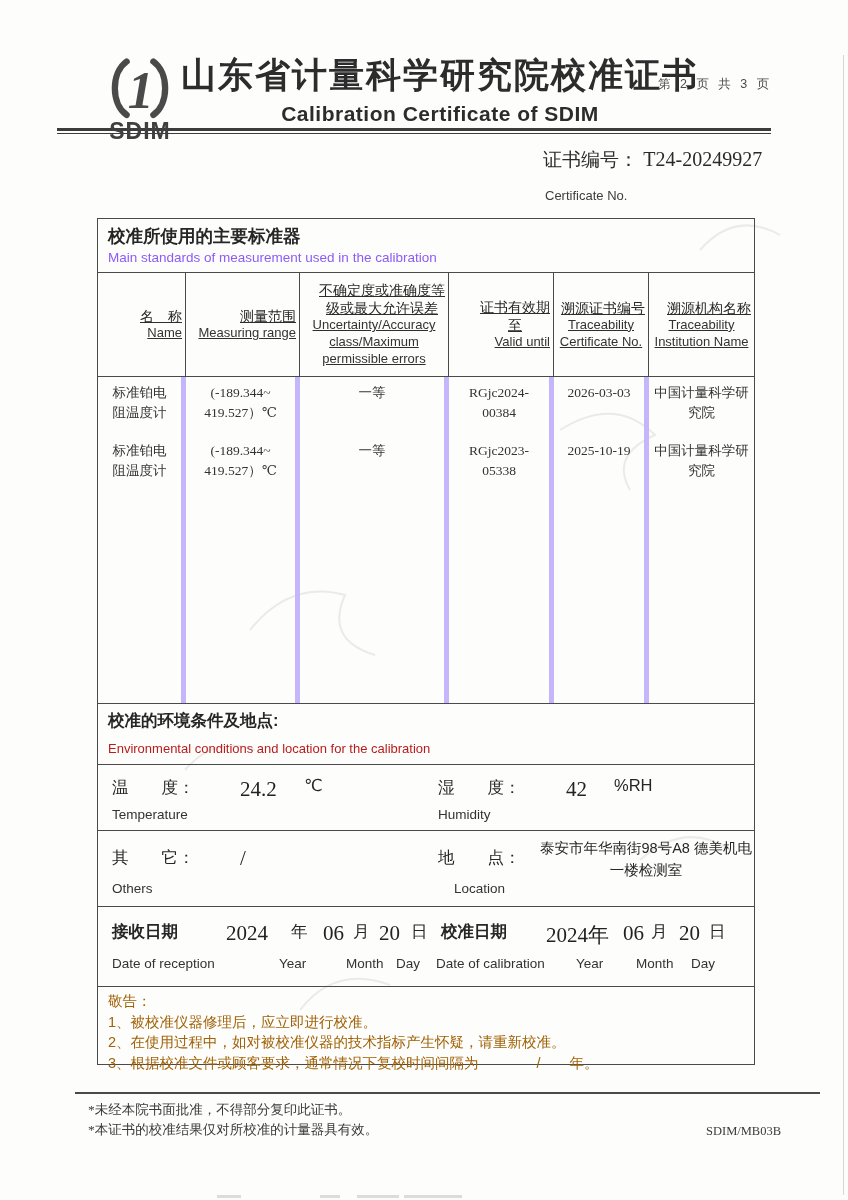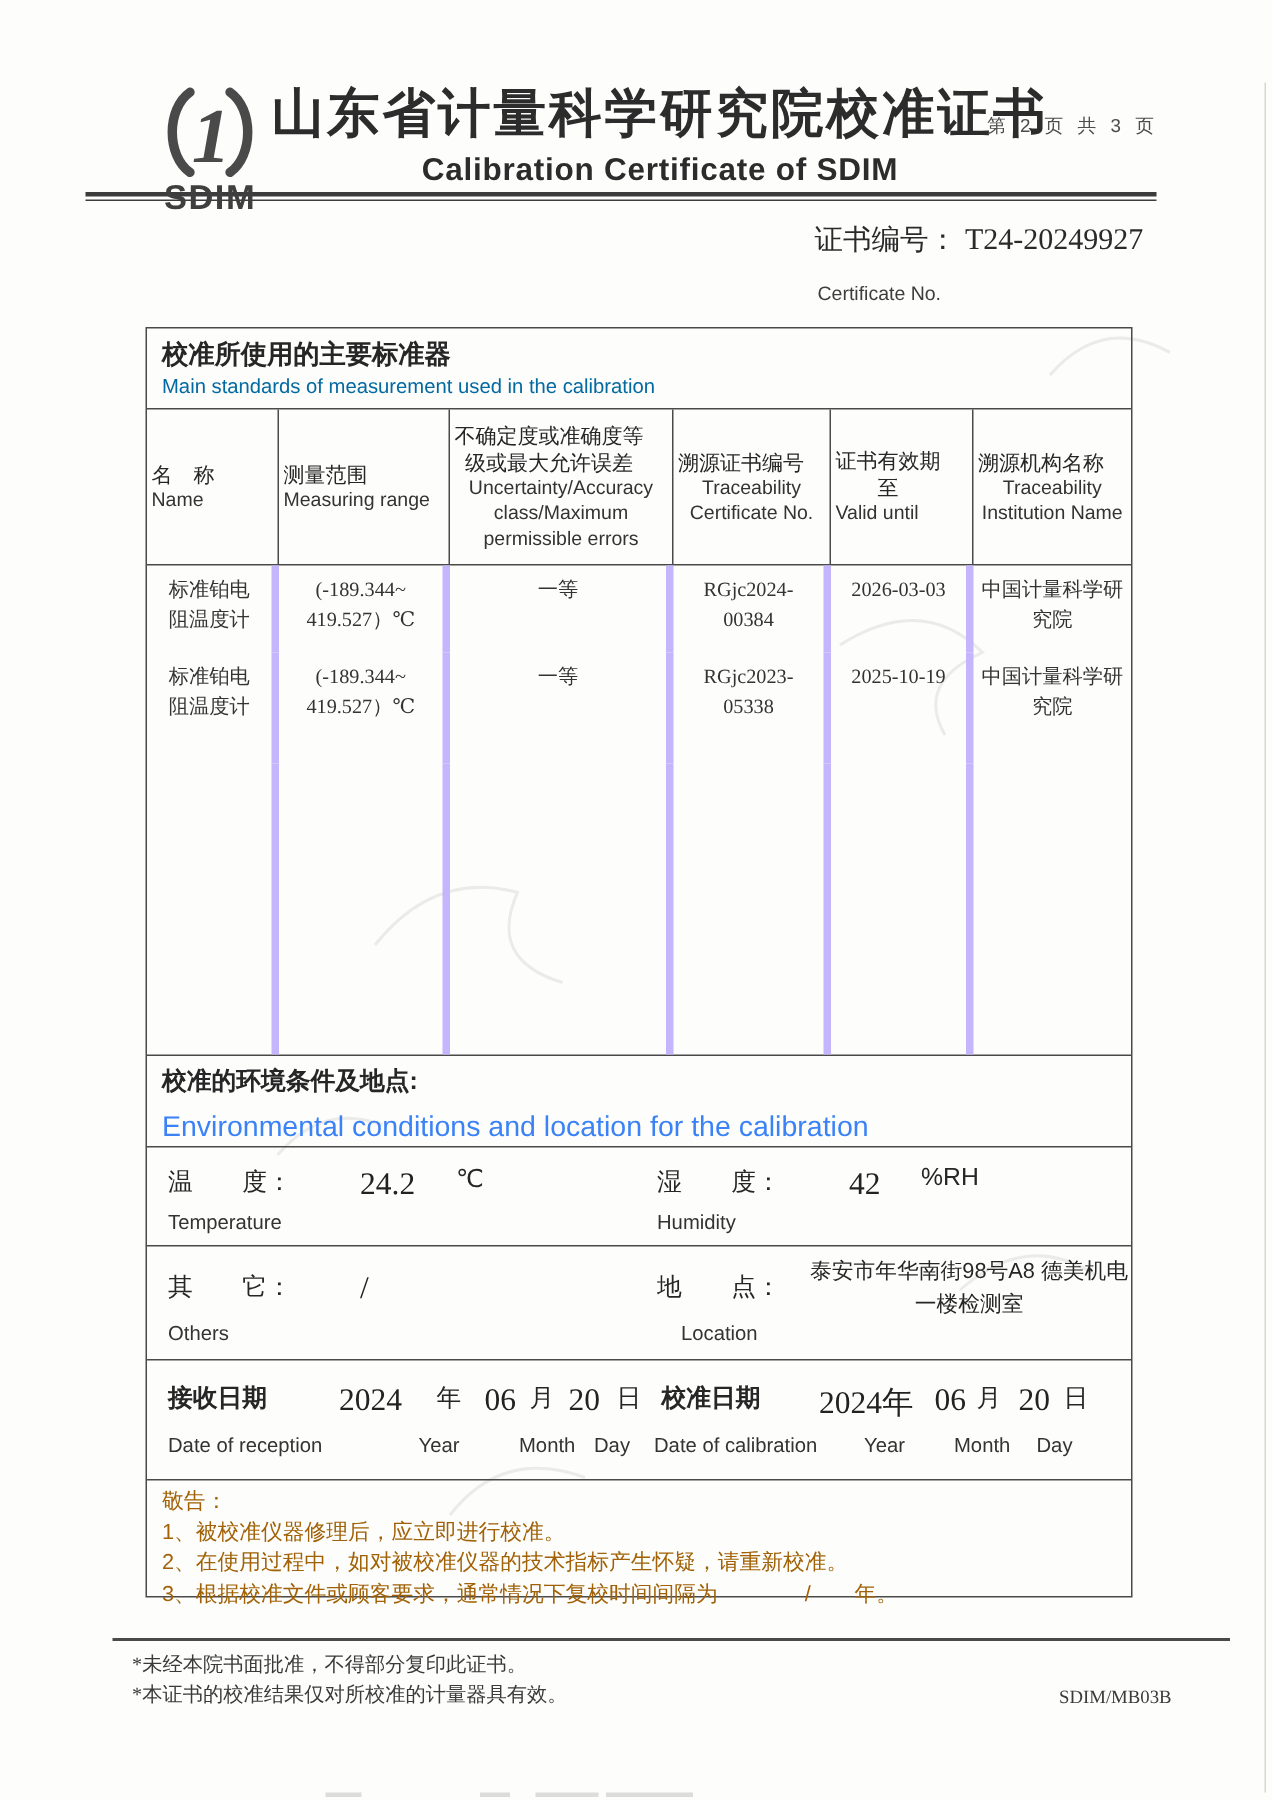--- a/index.html
+++ b/index.html
@@ -28,35 +28,35 @@
   .logo-text{font-size:23px;font-weight:bold;letter-spacing:1px;color:#3f3f3f;margin-top:-4px;}
   .certno{position:absolute;left:543px;top:147px;font-size:19px;color:#2a2a2a;}
   .certno .num{font-family:"Liberation Serif","DejaVu Serif",serif;font-size:20px;}
   .certno-en{position:absolute;left:545px;top:188px;font-size:13px;color:#3d3d3d;}
   
   .tbl{position:absolute;left:97px;top:218px;width:656px;border:1.5px solid #4a4a4a;z-index:1;background:transparent;}
   .sec{border-bottom:1.5px solid #4a4a4a;position:relative;box-sizing:border-box;}
   .sec:last-child{border-bottom:none;}
   .sec-title{height:54px;padding:5px 10px;box-sizing:border-box;}
   .sec-title .cn{font-size:17.5px;font-weight:bold;color:#262626;}
-  .sec-title .en{font-size:13.5px;color:#0369a1;margin-top:2px;}
+  .sec-title .en{font-size:13.5px;color:#8b5cf6;margin-top:2px;}
   .cols{display:grid;grid-template-columns:88px 114px 149px 105px 95px 105px;}
   .hrow{height:104px;}
-  .hcell{border-right:1px solid #4a4a4a;display:flex;flex-direction:column;align-items:flex-start;
-    justify-content:center;text-align:center;padding:2px 3px;box-sizing:border-box;line-height:1.3;}
+  .hcell{border-right:1px solid #4a4a4a;display:flex;flex-direction:column;align-items:flex-end;
+    justify-content:center;text-align:center;padding:2px 3px;box-sizing:border-box;line-height:1.3;text-decoration:underline;}
   .hcell:last-child{border-right:none;}
   .hcell .cn{font-size:14px;color:#262626;}
   .hcell .en{font-size:13px;color:#333;}
   .body-grid{height:327px;grid-template-rows:58px 74px auto;}
   .dcell{border-right:5px solid #c4b5fd;text-align:center;padding-top:6px;box-sizing:border-box;
     font-family:"Liberation Serif","DejaVu Serif",serif;font-size:13.5px;color:#333;line-height:1.45;}
   .dcell.c6{border-right:none;}
   .env-title{height:61px;padding:6px 10px;box-sizing:border-box;}
   .env-title .cn{font-size:16.5px;font-weight:bold;color:#262626;}
-  .env-title .en{font-size:19px;color:#3b82f6;margin-top:9px;}
+  .env-title .en{font-size:13px;color:#b91c1c;margin-top:9px;}
   .row-rel{position:relative;}
   .lbl-cn{font-size:16.5px;color:#262626;position:absolute;}
   .lbl-en{font-size:13.5px;color:#333;position:absolute;}
   .val{font-family:"Liberation Serif","DejaVu Serif",serif;font-size:21px;color:#222;position:absolute;}
   .temp-row{height:66px;}
   .oth-row{height:76px;}
   .addr{position:absolute;left:440px;top:7px;width:216px;text-align:center;font-size:14.5px;
     line-height:1.5;color:#262626;}
   .dates-row{height:80px;}
   .notice{height:77px;padding:4px 10px;box-sizing:border-box;font-size:14.5px;color:#a16207;line-height:1.42;}
@@ -129,27 +129,27 @@
     <div class="hcell">
       <div class="cn">测量范围</div>
       <div class="en">Measuring range</div>
     </div>
     <div class="hcell">
       <div class="cn pre">不确定度或准确度等
 级或最大允许误差</div>
       <div class="en">Uncertainty/Accuracy class/Maximum permissible errors</div>
     </div>
     <div class="hcell">
-      <div class="cn">溯源证书编号</div>
-      <div class="en">Traceability Certificate No.</div>
-    </div>
-    <div class="hcell">
       <div class="cn pre">证书有效期
 至</div>
       <div class="en">Valid until</div>
+    </div>
+    <div class="hcell">
+      <div class="cn">溯源证书编号</div>
+      <div class="en">Traceability Certificate No.</div>
     </div>
     <div class="hcell">
       <div class="cn">溯源机构名称</div>
       <div class="en">Traceability Institution Name</div>
     </div>
   </div>
 
   <div class="sec cols body-grid">
 
     <div class="dcell pre">标准铂电

